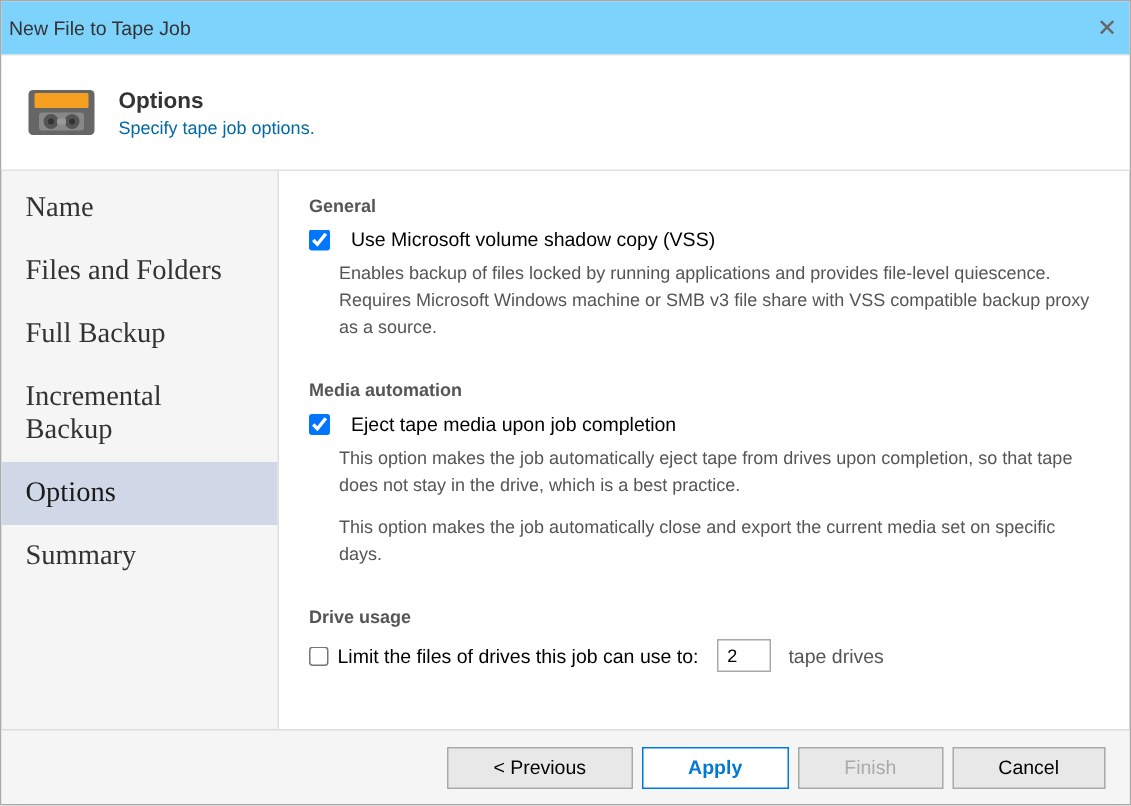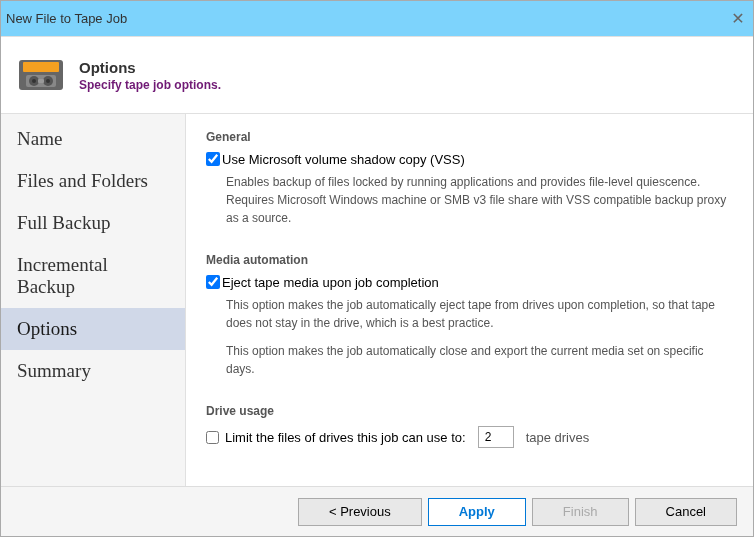--- a/index.html
+++ b/index.html
@@ -4,28 +4,28 @@
   <style>
     * { box-sizing: border-box; margin: 0; padding: 0; }
     body { font-family: 'Segoe UI', Tahoma, Geneva, Verdana, sans-serif; font-size: 13px; background: #f0f0f0; display: flex; justify-content: center; align-items: center; height: 100vh; }
     .dialog { width: 754px; height: 537px; background: #fff; border: 1px solid #aaa; box-shadow: 2px 2px 10px rgba(0,0,0,0.3); display: flex; flex-direction: column; }
     .title-bar { background: #7dd3fc; border-bottom: 1px solid #e0e0e0; display: flex; align-items: center; justify-content: space-between; padding: 8px 5px; height: 36px; }
     .title-bar-left { font-size: 13px; color: #333; font-weight: normal; }
     .title-bar-close { width: 20px; height: 20px; cursor: pointer; display: flex; align-items: center; justify-content: center; font-size: 16px; color: #666; }
     .header { display: flex; align-items: center; padding: 14px 16px 14px 16px; border-bottom: 1px solid #e0e0e0; background: #fff; gap: 14px; }
     .header-icon { width: 48px; height: 48px; flex-shrink: 0; display: flex; align-items: center; justify-content: center; }
     .header-text h2 { font-size: 15px; font-weight: 600; color: #333; margin-bottom: 2px; }
-    .header-text p { font-size: 12px; color: #701a75; font-weight: bold; }
+    .header-text p { font-size: 12px; color: #0369a1; }
     .body { display: flex; flex: 1; overflow: hidden; }
     .sidebar { width: 185px; background: #f5f5f5; border-right: 1px solid #e0e0e0; flex-shrink: 0; padding-top: 4px; }
     .sidebar-item { padding: 10px 16px; font-size: 19px; color: #333; cursor: pointer; font-family: Liberation Serif, serif; }
     .sidebar-item.active { background: #d0d8e8; color: #1a1a1a; font-weight: 500; }
     .content { flex: 1; padding: 16px 20px; overflow-y: auto; }
     .section-title { font-size: 12px; font-weight: 600; color: #555; margin-bottom: 8px; text-transform: none; }
-    .checkbox-row { display: flex; gap: 2px; margin-bottom: 6px; }
+    .checkbox-row { display: flex; align-items: center; gap: 14px; margin-bottom: 6px; }
     .checkbox-row input[type="checkbox"] { width: 14px; height: 14px; flex-shrink: 0; }
     .description { font-size: 12px; color: #555; margin-left: 20px; margin-bottom: 10px; line-height: 1.5; }
     .separator { height: 16px; }
     .drive-row { display: flex; align-items: center; gap: 6px; margin-bottom: 6px; }
     .spinner-input { width: 36px; height: 22px; border: 1px solid #aaa; text-align: center; font-size: 12px; }
     .days-btn { background: #e8e8e8; border: 1px solid #aaa; padding: 3px 10px; font-size: 12px; cursor: pointer; margin-left: auto; height: 24px; color: #888; }
     .footer { background: #f5f5f5; border-top: 1px solid #ddd; padding: 10px 16px; display: flex; justify-content: flex-end; gap: 6px; height: 50px; align-items: center; }
     .footer-btn { height: 28px; padding: 0 30px; font-size: 13px; cursor: pointer; border: 1px solid #aaa; background: #e8e8e8; }
     .footer-btn.primary { background: #fff; border: 1px solid #0078d7; color: #0078d7; font-weight: bold; }
     .footer-btn.disabled { color: #aaa; cursor: default; }

